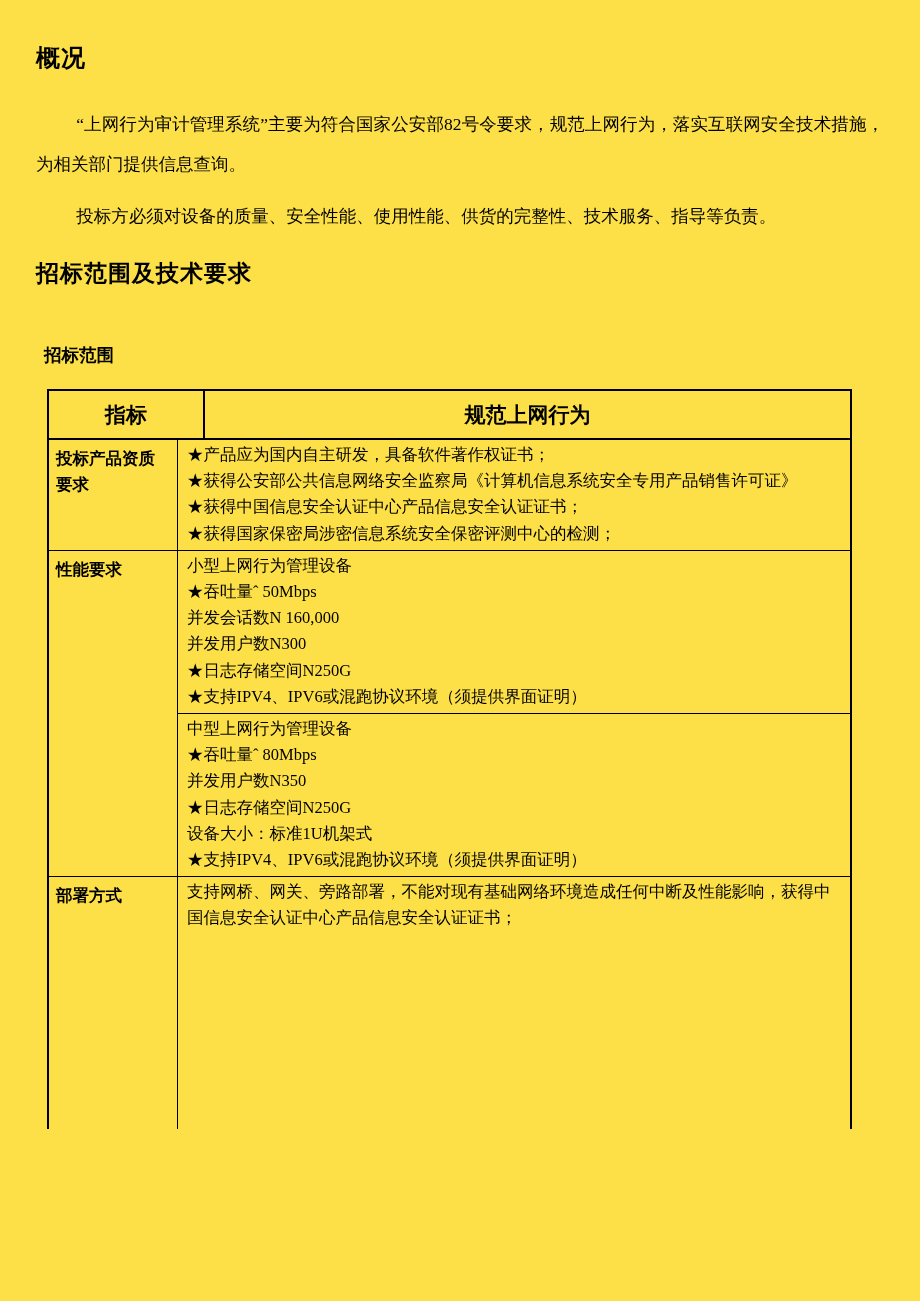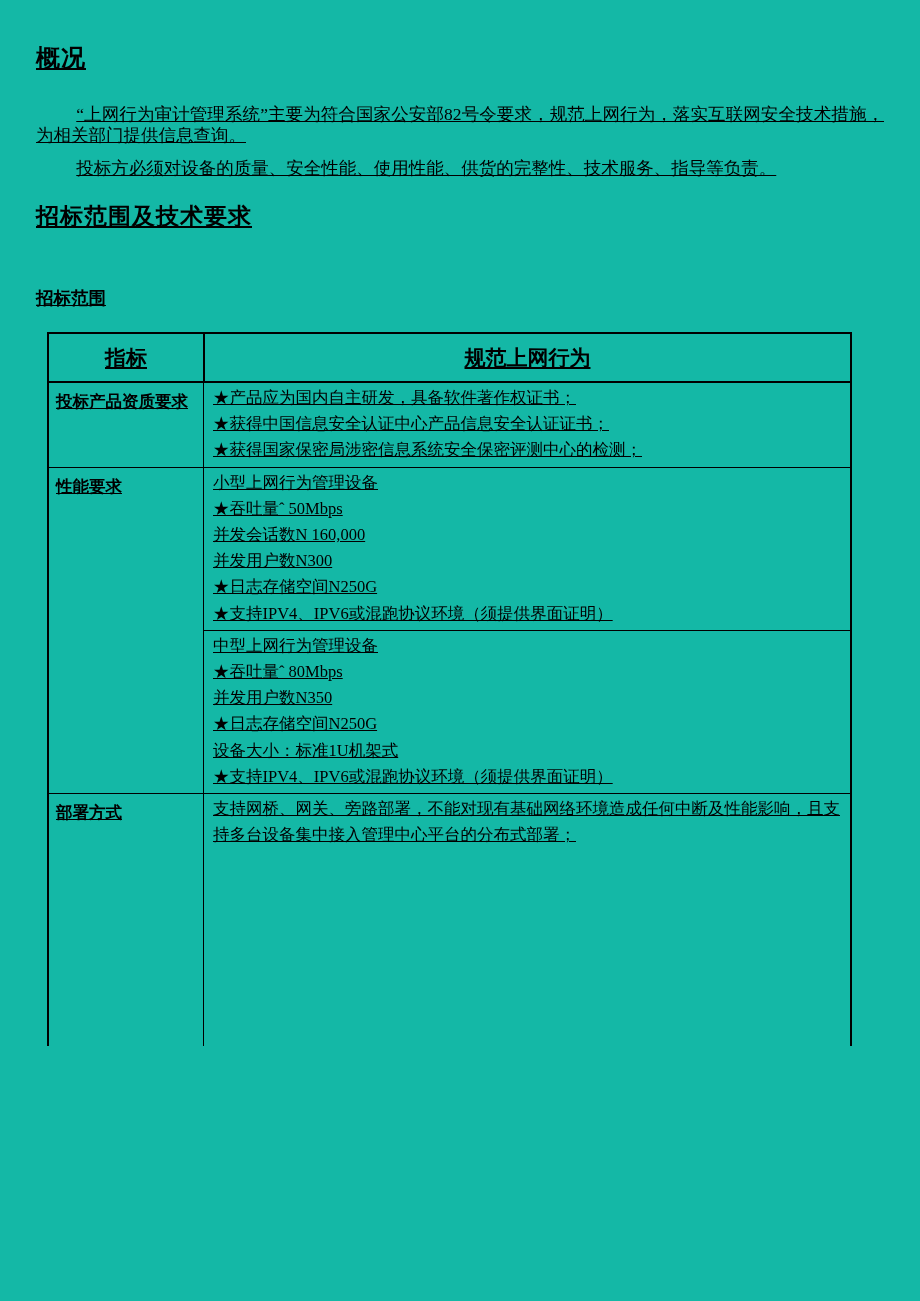--- a/index.html
+++ b/index.html
@@ -3,46 +3,46 @@
 <meta charset="utf-8">
 <style>
   * { margin: 0; padding: 0; box-sizing: border-box; }
   html, body { background: #888; }
   body { display: block; }
   .page {
     position: relative;
     width: 920px;
     height: 1301px;
     margin: 0 auto;
-    background: #14b8a6;
+    background: #fde047;
     color: #000000;
     overflow: hidden;
     font-family: "Liberation Serif", "DejaVu Serif", serif;
     padding: 42px 36px 0 36px;
-    text-decoration: underline;
   }
   
   .h-big {
     font-family: "Liberation Sans", "DejaVu Sans", sans-serif;
     font-weight: bold;
     font-size: 24px;
     letter-spacing: 1px;
   }
   .h-overview { margin-bottom: 30px; }
   .h-section { font-size: 23px; margin-top: 6px; margin-bottom: 54px; }
   .h-sub {
     font-family: "Liberation Sans", "DejaVu Sans", sans-serif;
     font-weight: bold;
     font-size: 17.5px;
     margin-bottom: 22px;
+    margin-left: 8px;
   }
   
   .para {
     font-size: 17.5px;
-    line-height: 21px;
+    line-height: 40px;
     text-align: justify;
   }
   .indent { text-indent: 2.3em; }
   .p1 { margin-bottom: 12px; }
   .p2 { margin-bottom: 22px; }
   .p3 { margin-bottom: 26px; }
 
   
   .spec-table {
     margin-left: 11px;
@@ -65,21 +65,21 @@
     height: 47px;
   }
   .th-label { width: 156px; border-right: 2px solid #000; }
   .th-content { flex: 1; }
   .trow {
     display: flex;
     border-bottom: 1.5px solid #000;
   }
   .trow:last-child { border-bottom: none; min-height: 252px; }
   .tlabel {
-    width: 155px;
+    width: 129px;
     border-right: 1.5px solid #000;
     padding: 5px 6px 4px 7px;
     font-family: "Liberation Sans", "DejaVu Sans", sans-serif;
     font-weight: bold;
     font-size: 16.5px;
     line-height: 26px;
   }
   .tcontent {
     flex: 1;
     display: flex;
@@ -113,20 +113,21 @@
     <div class="thead">
       <div class="th th-label">指标</div>
       <div class="th th-content">规范上网行为</div>
     </div>
     <div>
         <div class="trow">
           <div class="tlabel">投标产品资质要求</div>
           <div class="tcontent">
             <div class="tgroup">
               <div class="tline">★产品应为国内自主研发，具备软件著作权证书；</div>
+              <div class="tline">★获得公安部公共信息网络安全监察局《计算机信息系统安全专用产品销售许可证》</div>
               <div class="tline">★获得中国信息安全认证中心产品信息安全认证证书；</div>
               <div class="tline">★获得国家保密局涉密信息系统安全保密评测中心的检测；</div>
             </div>
           </div>
         </div>
         <div class="trow">
           <div class="tlabel">性能要求</div>
           <div class="tcontent">
             <div class="tgroup">
               <div class="tline">小型上网行为管理设备</div>
@@ -143,20 +144,20 @@
               <div class="tline">★日志存储空间N250G</div>
               <div class="tline">设备大小：标准1U机架式</div>
               <div class="tline">★支持IPV4、IPV6或混跑协议环境（须提供界面证明）</div>
             </div>
           </div>
         </div>
         <div class="trow">
           <div class="tlabel">部署方式</div>
           <div class="tcontent">
             <div class="tgroup">
-              <div class="tline">支持网桥、网关、旁路部署，不能对现有基础网络环境造成任何中断及性能影响，且支持多台设备集中接入管理中心平台的分布式部署；</div>
+              <div class="tline">支持网桥、网关、旁路部署，不能对现有基础网络环境造成任何中断及性能影响，获得中国信息安全认证中心产品信息安全认证证书；</div>
             </div>
           </div>
         </div>
       </div>
   </div>
 
 </div>
 
 </body></html>

